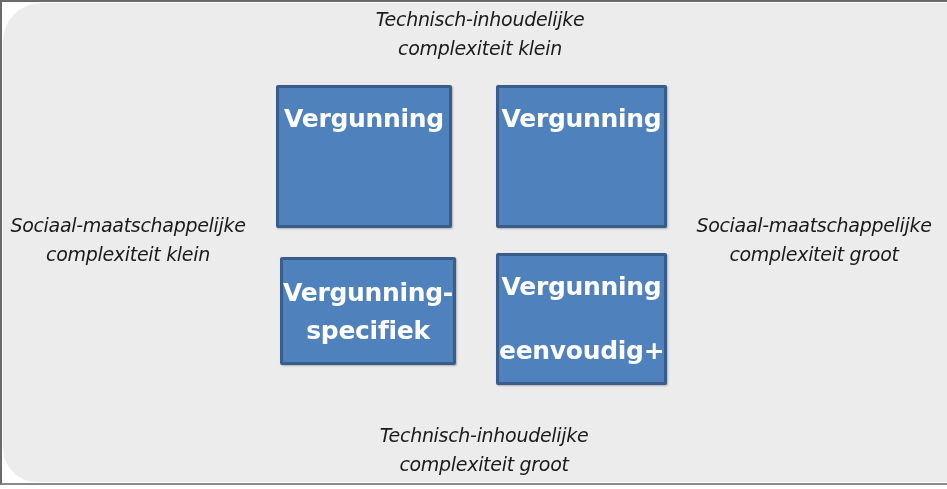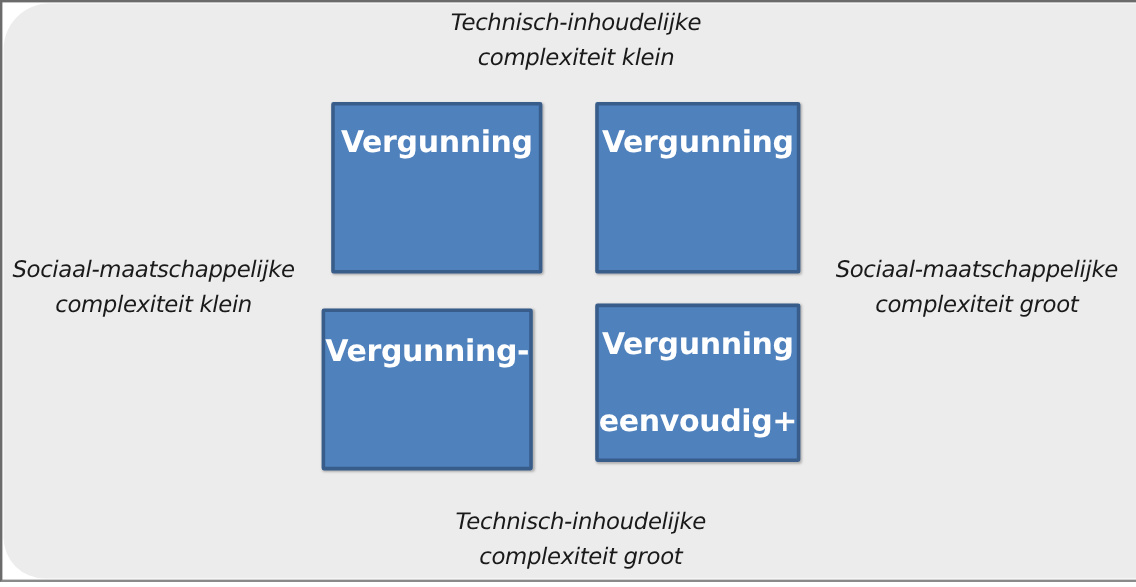--- a/index.html
+++ b/index.html
@@ -74,20 +74,21 @@
 </div>
 
 <div class="box" style="left:276px; top:85px; width:176px; height:143px;">
   <div class="line" style="top:16px;">Vergunning</div>
 </div>
 
 <div class="box" style="left:496px; top:85px; width:171px; height:143px;">
   <div class="line" style="top:16px;">Vergunning</div>
 </div>
 
-<div class="box" style="left:268px; top:257px; width:176px; height:135px;padding-left:34px;">
+<div class="box" style="left:280px; top:257px; width:176px; height:108px;padding-left:34px;">
   <div class="line" style="top:18px;">Vergunning-</div>
+  <div class="line" style="top:56px;">specifiek</div>
 </div>
 
 <div class="box" style="left:496px; top:253px; width:171px; height:132px;">
   <div class="line" style="top:16px;">Vergunning</div>
   <div class="line" style="top:80px;">eenvoudig+</div>
 </div>
 
 </body></html>

